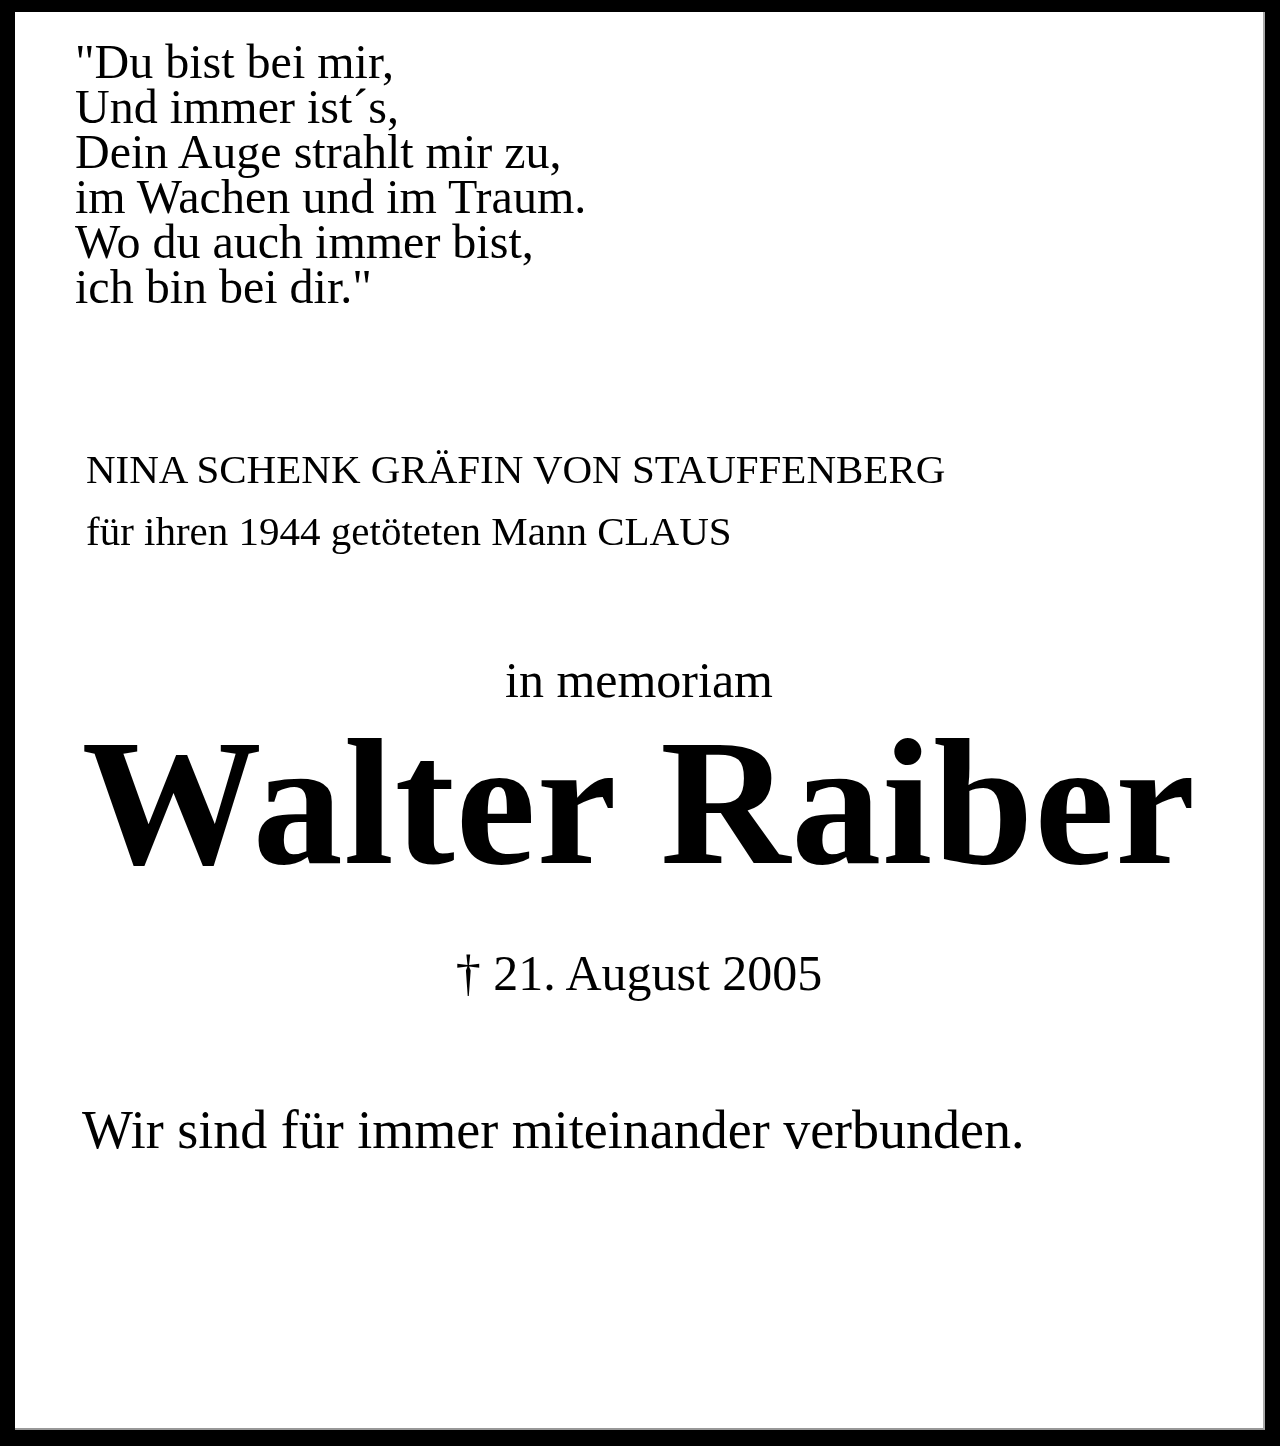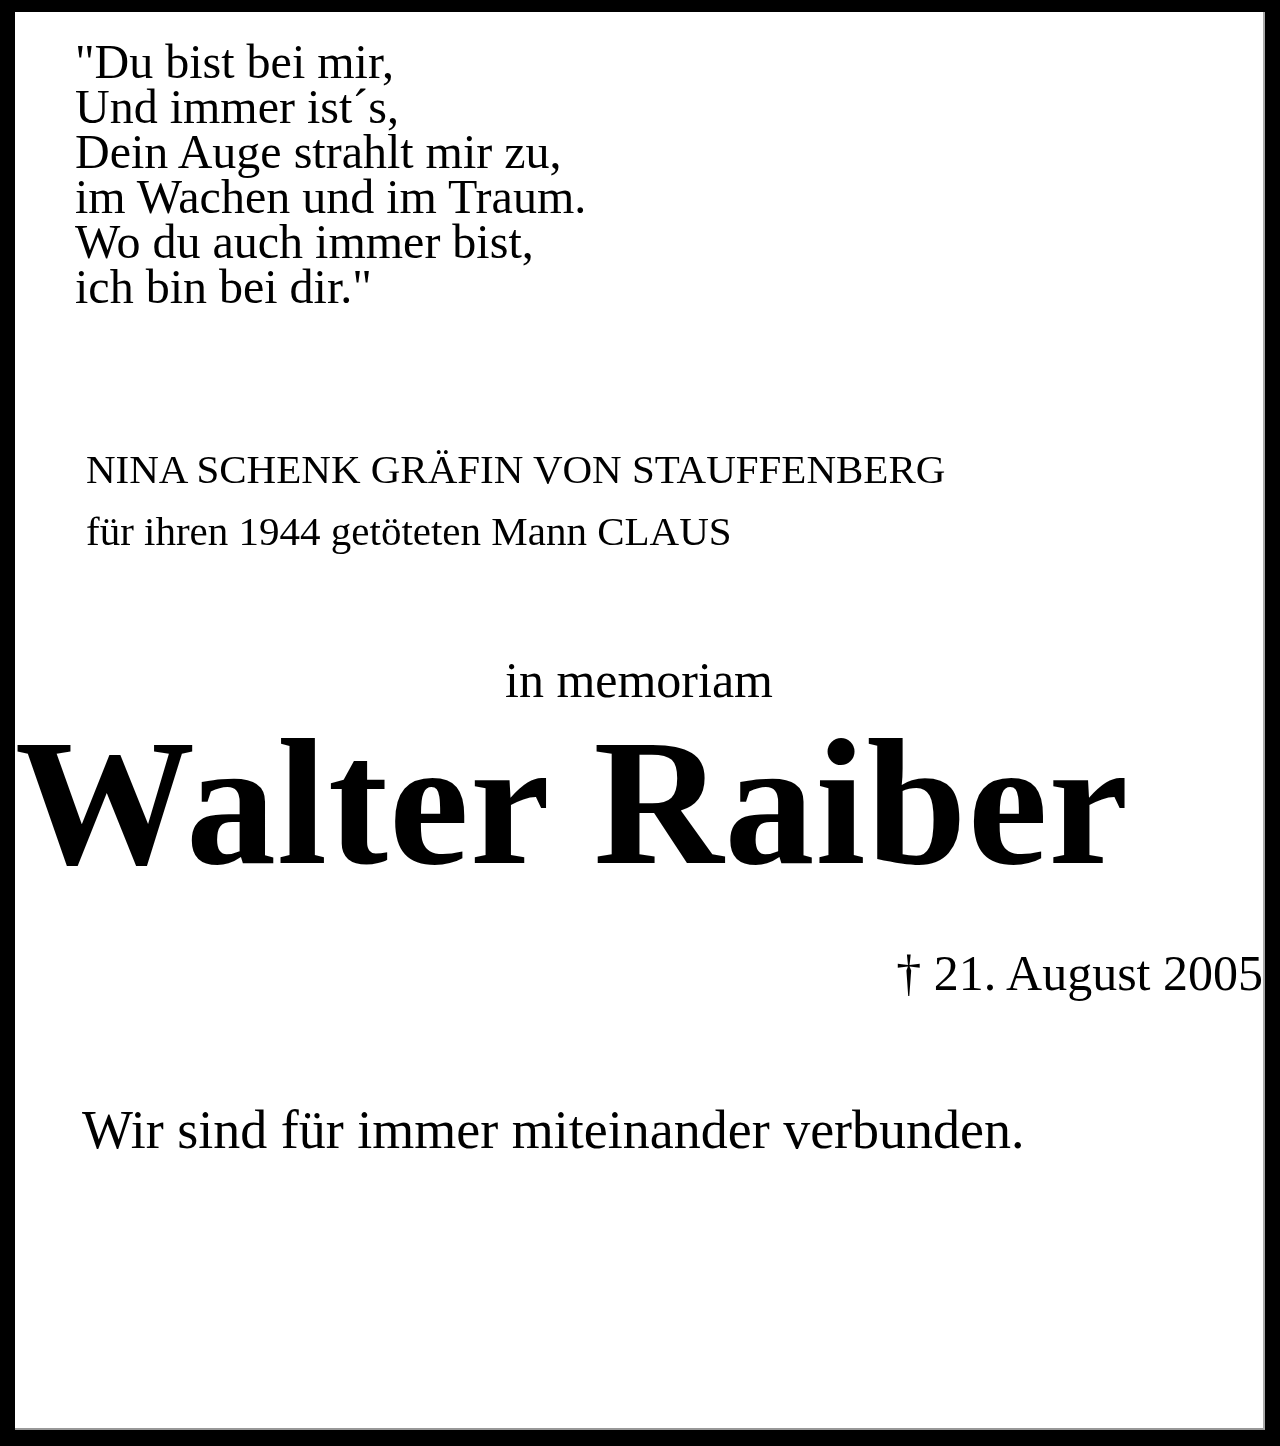--- a/index.html
+++ b/index.html
@@ -52,32 +52,33 @@
     text-align: center;
     font-size: 50px;
     line-height: 1;
     margin-top: 15px;
   }
   .deceased-name {
     position: absolute;
     left: 0;
     right: 0;
     top: 701px;
+    text-align: center;
     font-size: 180px;
     font-weight: bold;
     line-height: 1;
     letter-spacing: 1px;
     white-space: nowrap;
   }
   .death-date {
     position: absolute;
     left: 0;
     right: 0;
     top: 936px;
-    text-align: right;
+    text-align: center;
     font-size: 50px;
     line-height: 1;
   }
   .closing {
     position: absolute;
     left: 67px;
     top: 1086px;
     font-size: 54px;
     line-height: 65px;
     white-space: nowrap;

